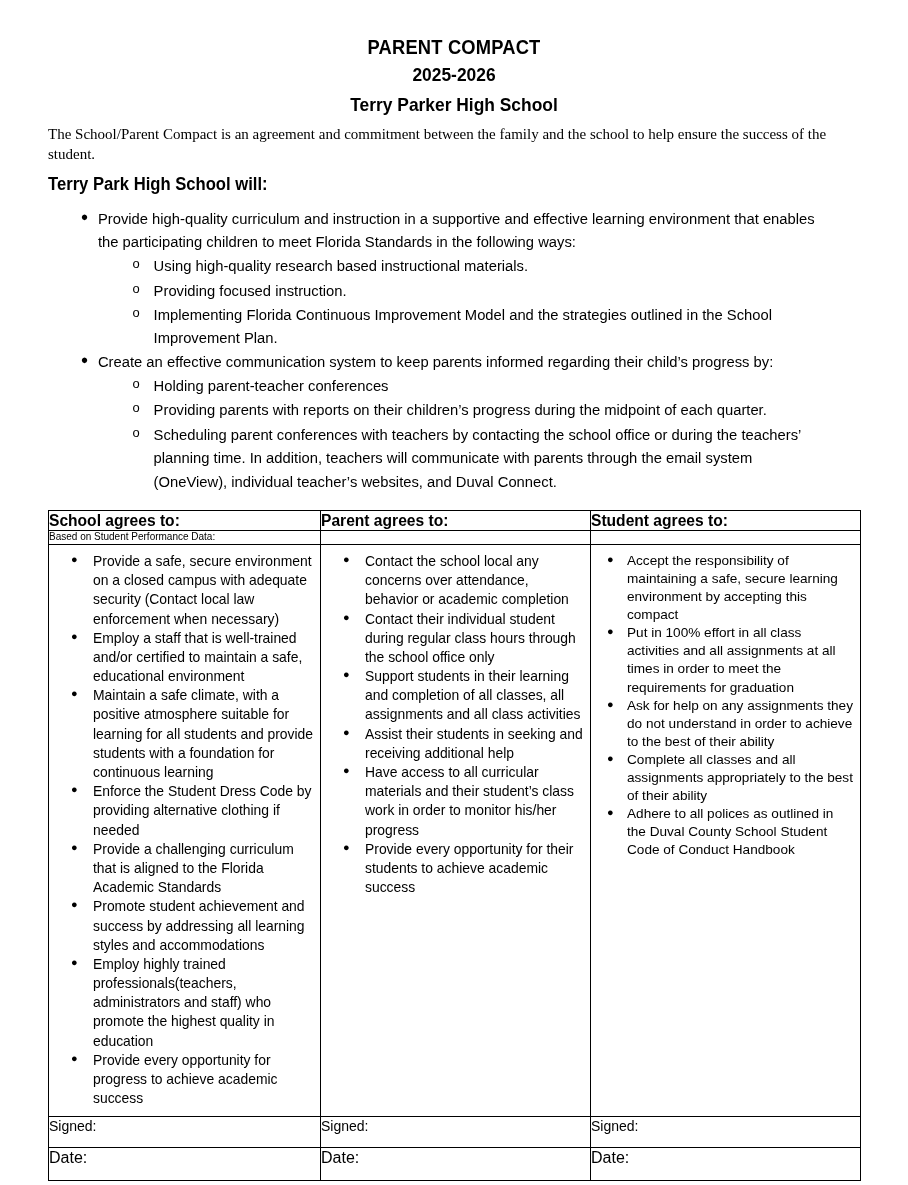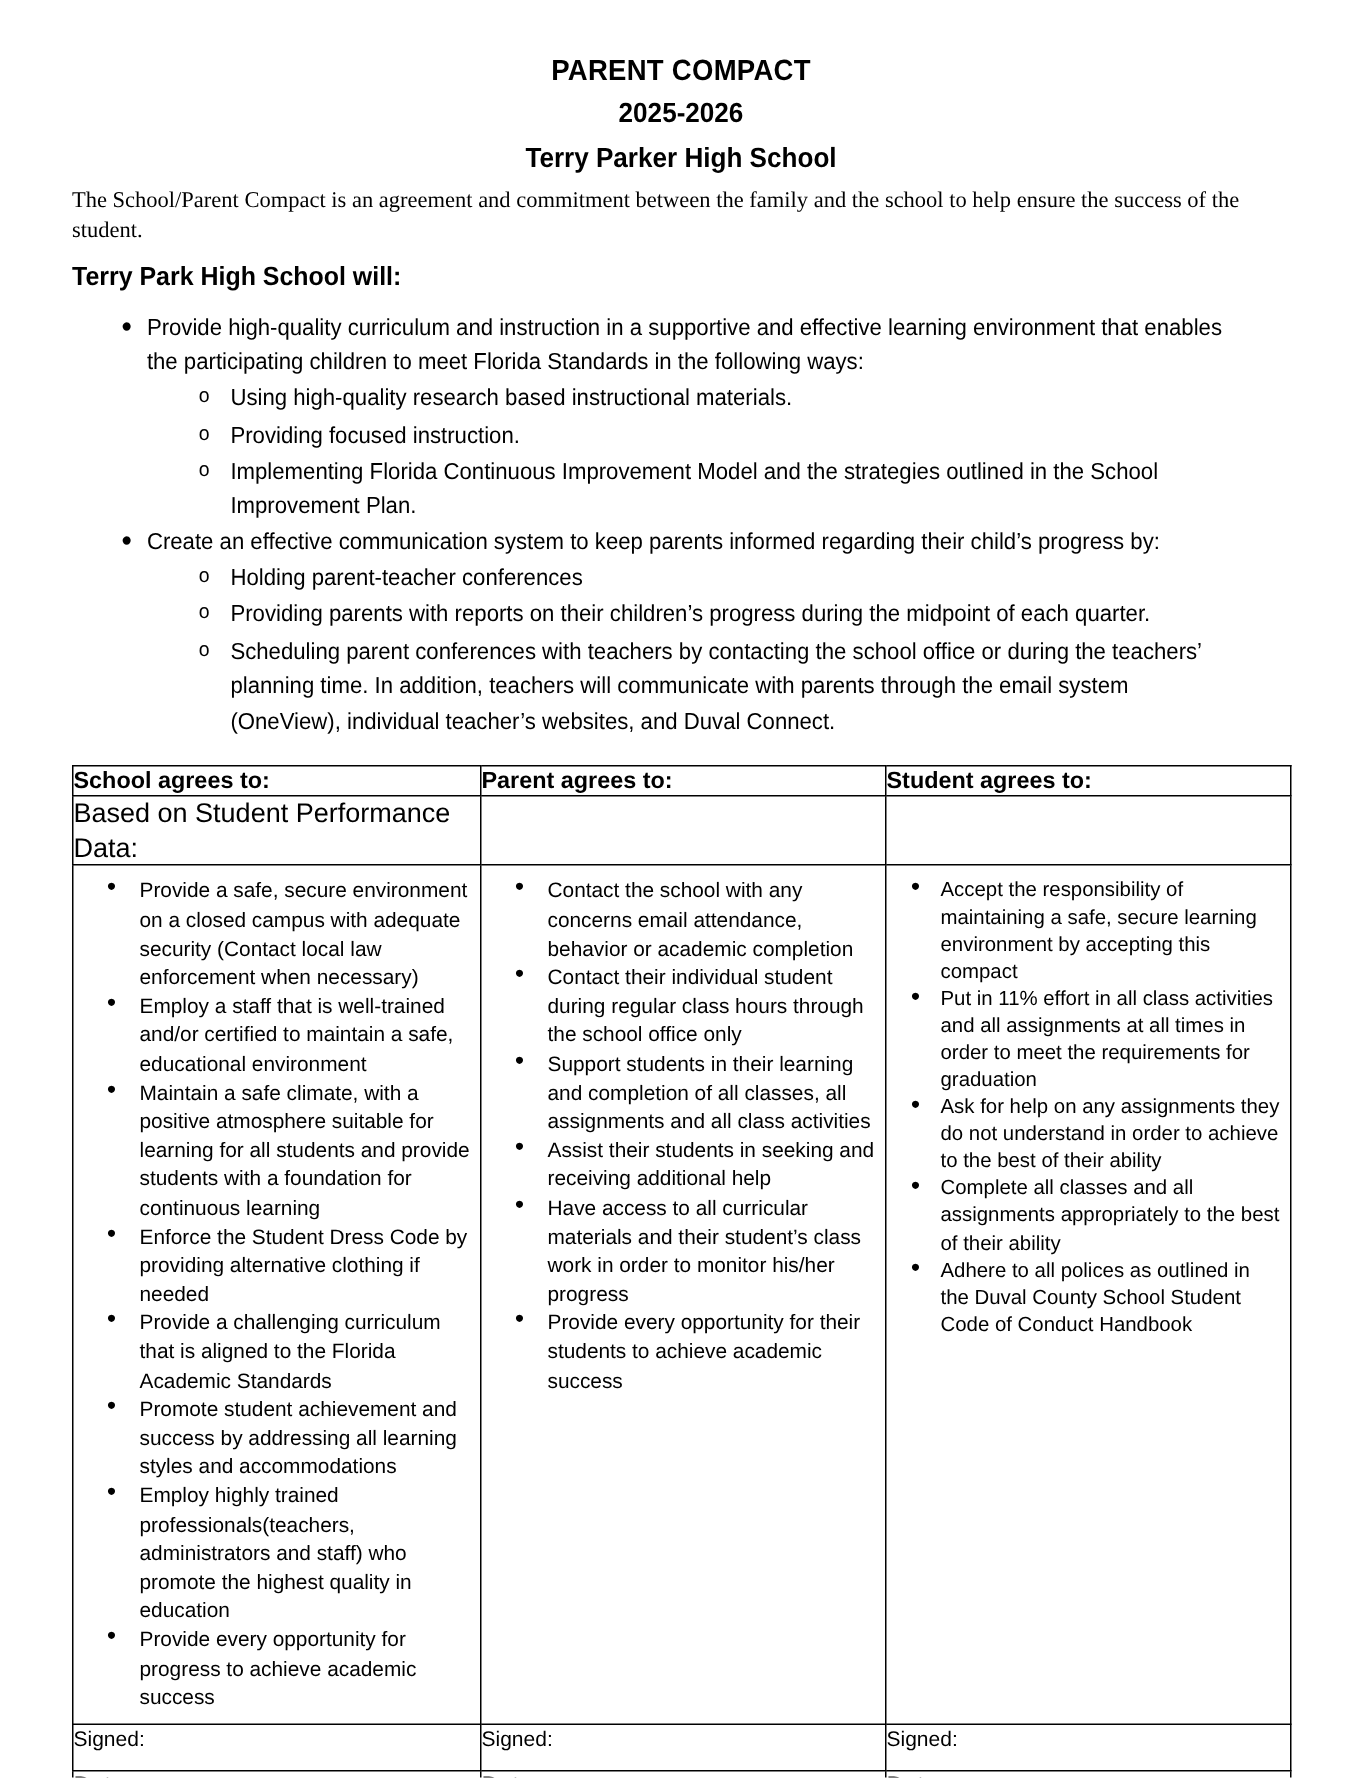--- a/index.html
+++ b/index.html
@@ -146,21 +146,21 @@
 
   .th-cell {
     font-family: "Liberation Sans Narrow", "Liberation Sans", sans-serif;
     font-weight: bold;
     font-size: 15.6px;
     padding: 4px 0 5px 7px;
     line-height: 1.25;
   }
   .subhead-cell {
     font-family: "Liberation Sans Narrow", "Liberation Sans", sans-serif;
-    font-size: 18px;
+    font-size: 10px;
     padding: 4px 0 5px 7px;
     line-height: 1.25;
   }
   .subhead-empty {
     padding: 4px 0 5px 7px;
     line-height: 1.25;
     min-height: 18px;
   }
 
   .cell-list {
@@ -300,32 +300,32 @@
             <li><span class="bullet">●</span><span>Maintain a safe climate, with a positive atmosphere suitable for learning for all students and provide students with a foundation for continuous learning</span></li>
             <li><span class="bullet">●</span><span>Enforce the Student Dress Code by providing alternative clothing if needed</span></li>
             <li><span class="bullet">●</span><span>Provide a challenging curriculum that is aligned to the Florida Academic Standards</span></li>
             <li><span class="bullet">●</span><span>Promote student achievement and success by addressing all learning styles and accommodations</span></li>
             <li><span class="bullet">●</span><span>Employ highly trained professionals(teachers, administrators and staff) who promote the highest quality in education</span></li>
             <li><span class="bullet">●</span><span>Provide every opportunity for progress to achieve academic success</span></li>
           </ul>
         </td>
         <td>
           <ul class="cell-list cl-wide">
-            <li><span class="bullet">●</span><span>Contact the school with any concerns email attendance, behavior or academic completion</span></li>
+            <li><span class="bullet">●</span><span>Contact the school local any concerns over attendance, behavior or academic completion</span></li>
             <li><span class="bullet">●</span><span>Contact their individual student during regular class hours through the school office only</span></li>
             <li><span class="bullet">●</span><span>Support students in their learning and completion of all classes, all assignments and all class activities</span></li>
             <li><span class="bullet">●</span><span>Assist their students in seeking and receiving additional help</span></li>
             <li><span class="bullet">●</span><span>Have access to all curricular materials and their student’s class work in order to monitor his/her progress</span></li>
             <li><span class="bullet">●</span><span>Provide every opportunity for their students to achieve academic success</span></li>
           </ul>
         </td>
         <td>
           <ul class="cell-list cl-narrow">
             <li><span class="bullet">●</span><span>Accept the responsibility of maintaining a safe, secure learning environment by accepting this compact</span></li>
-            <li><span class="bullet">●</span><span>Put in 11% effort in all class activities and all assignments at all times in order to meet the requirements for graduation</span></li>
+            <li><span class="bullet">●</span><span>Put in 100% effort in all class activities and all assignments at all times in order to meet the requirements for graduation</span></li>
             <li><span class="bullet">●</span><span>Ask for help on any assignments they do not understand in order to achieve to the best of their ability</span></li>
             <li><span class="bullet">●</span><span>Complete all classes and all assignments appropriately to the best of their ability</span></li>
             <li><span class="bullet">●</span><span>Adhere to all polices as outlined in the Duval County School Student Code of Conduct Handbook</span></li>
           </ul>
         </td>
       </tr>
       <tr>
         <td class="sig-cell">Signed:</td>
         <td class="sig-cell">Signed:</td>
         <td class="sig-cell">Signed:</td>

